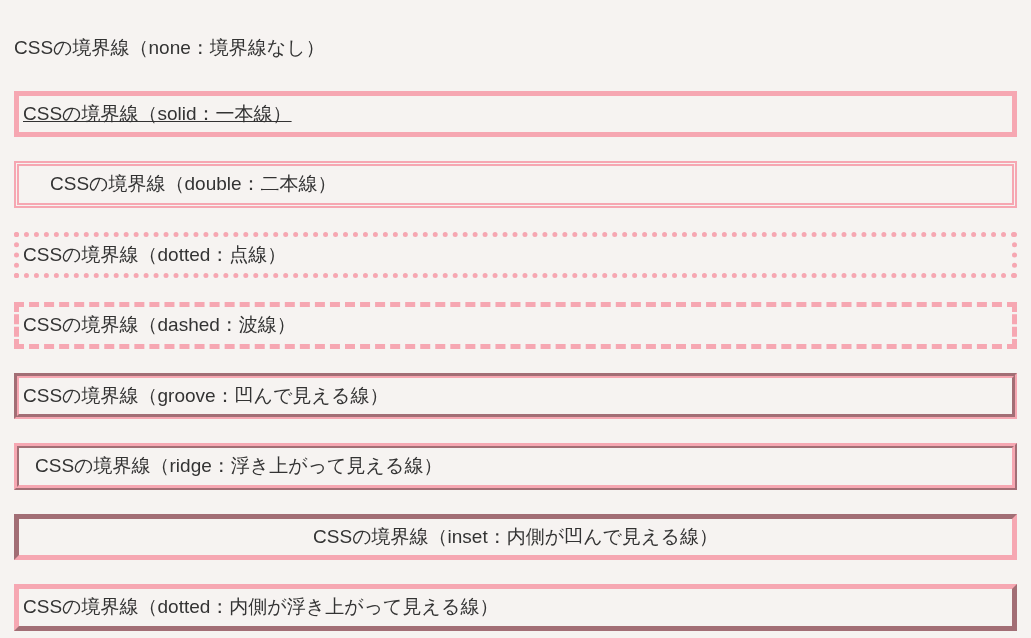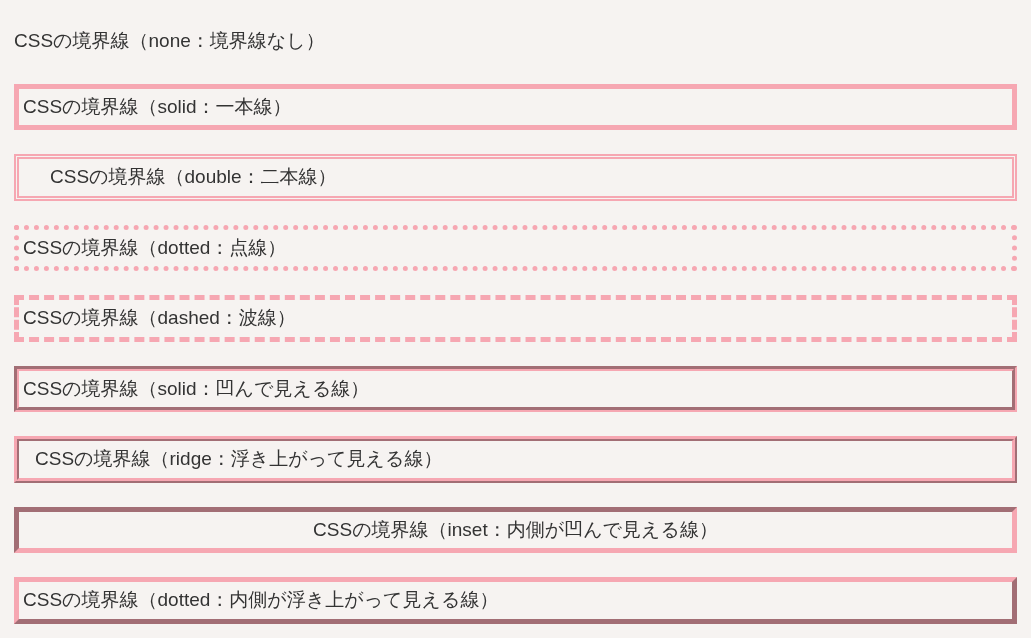--- a/index.html
+++ b/index.html
@@ -17,24 +17,25 @@
     }
     .border-example {
       padding: 4px 4px;
       margin-bottom: 24px;
       line-height: 1.5;
     }
     .border-none {
       border: none;
       padding: 0 0 0 0;
       margin-bottom: 28px;
-      margin-top: 13px;
+      margin-top: 20px;
     }
     .border-solid {
       border: 5px solid #f6a7b2;
+      text-decoration: underline;
     }
     .border-double {
       border: 5px double #f6a7b2;
       padding-left: 31px;
     }
     .border-dotted {
       border: 5px dotted #f6a7b2;
     }
     .border-dashed {
       border: 5px dashed #f6a7b2;
@@ -72,21 +73,21 @@
 
 <div class="border-example border-dotted">
   <span>CSSの境界線（dotted：点線）</span>
 </div>
 
 <div class="border-example border-dashed">
   <span>CSSの境界線（dashed：波線）</span>
 </div>
 
 <div class="border-example border-groove">
-  <span>CSSの境界線（solid：凹んで見える線）</span>
+  <span>CSSの境界線（groove：凹んで見える線）</span>
 </div>
 
 <div class="border-example border-ridge">
   <span>CSSの境界線（ridge：浮き上がって見える線）</span>
 </div>
 
 <div class="border-example border-inset">
   <span>CSSの境界線（inset：内側が凹んで見える線）</span>
 </div>
 

